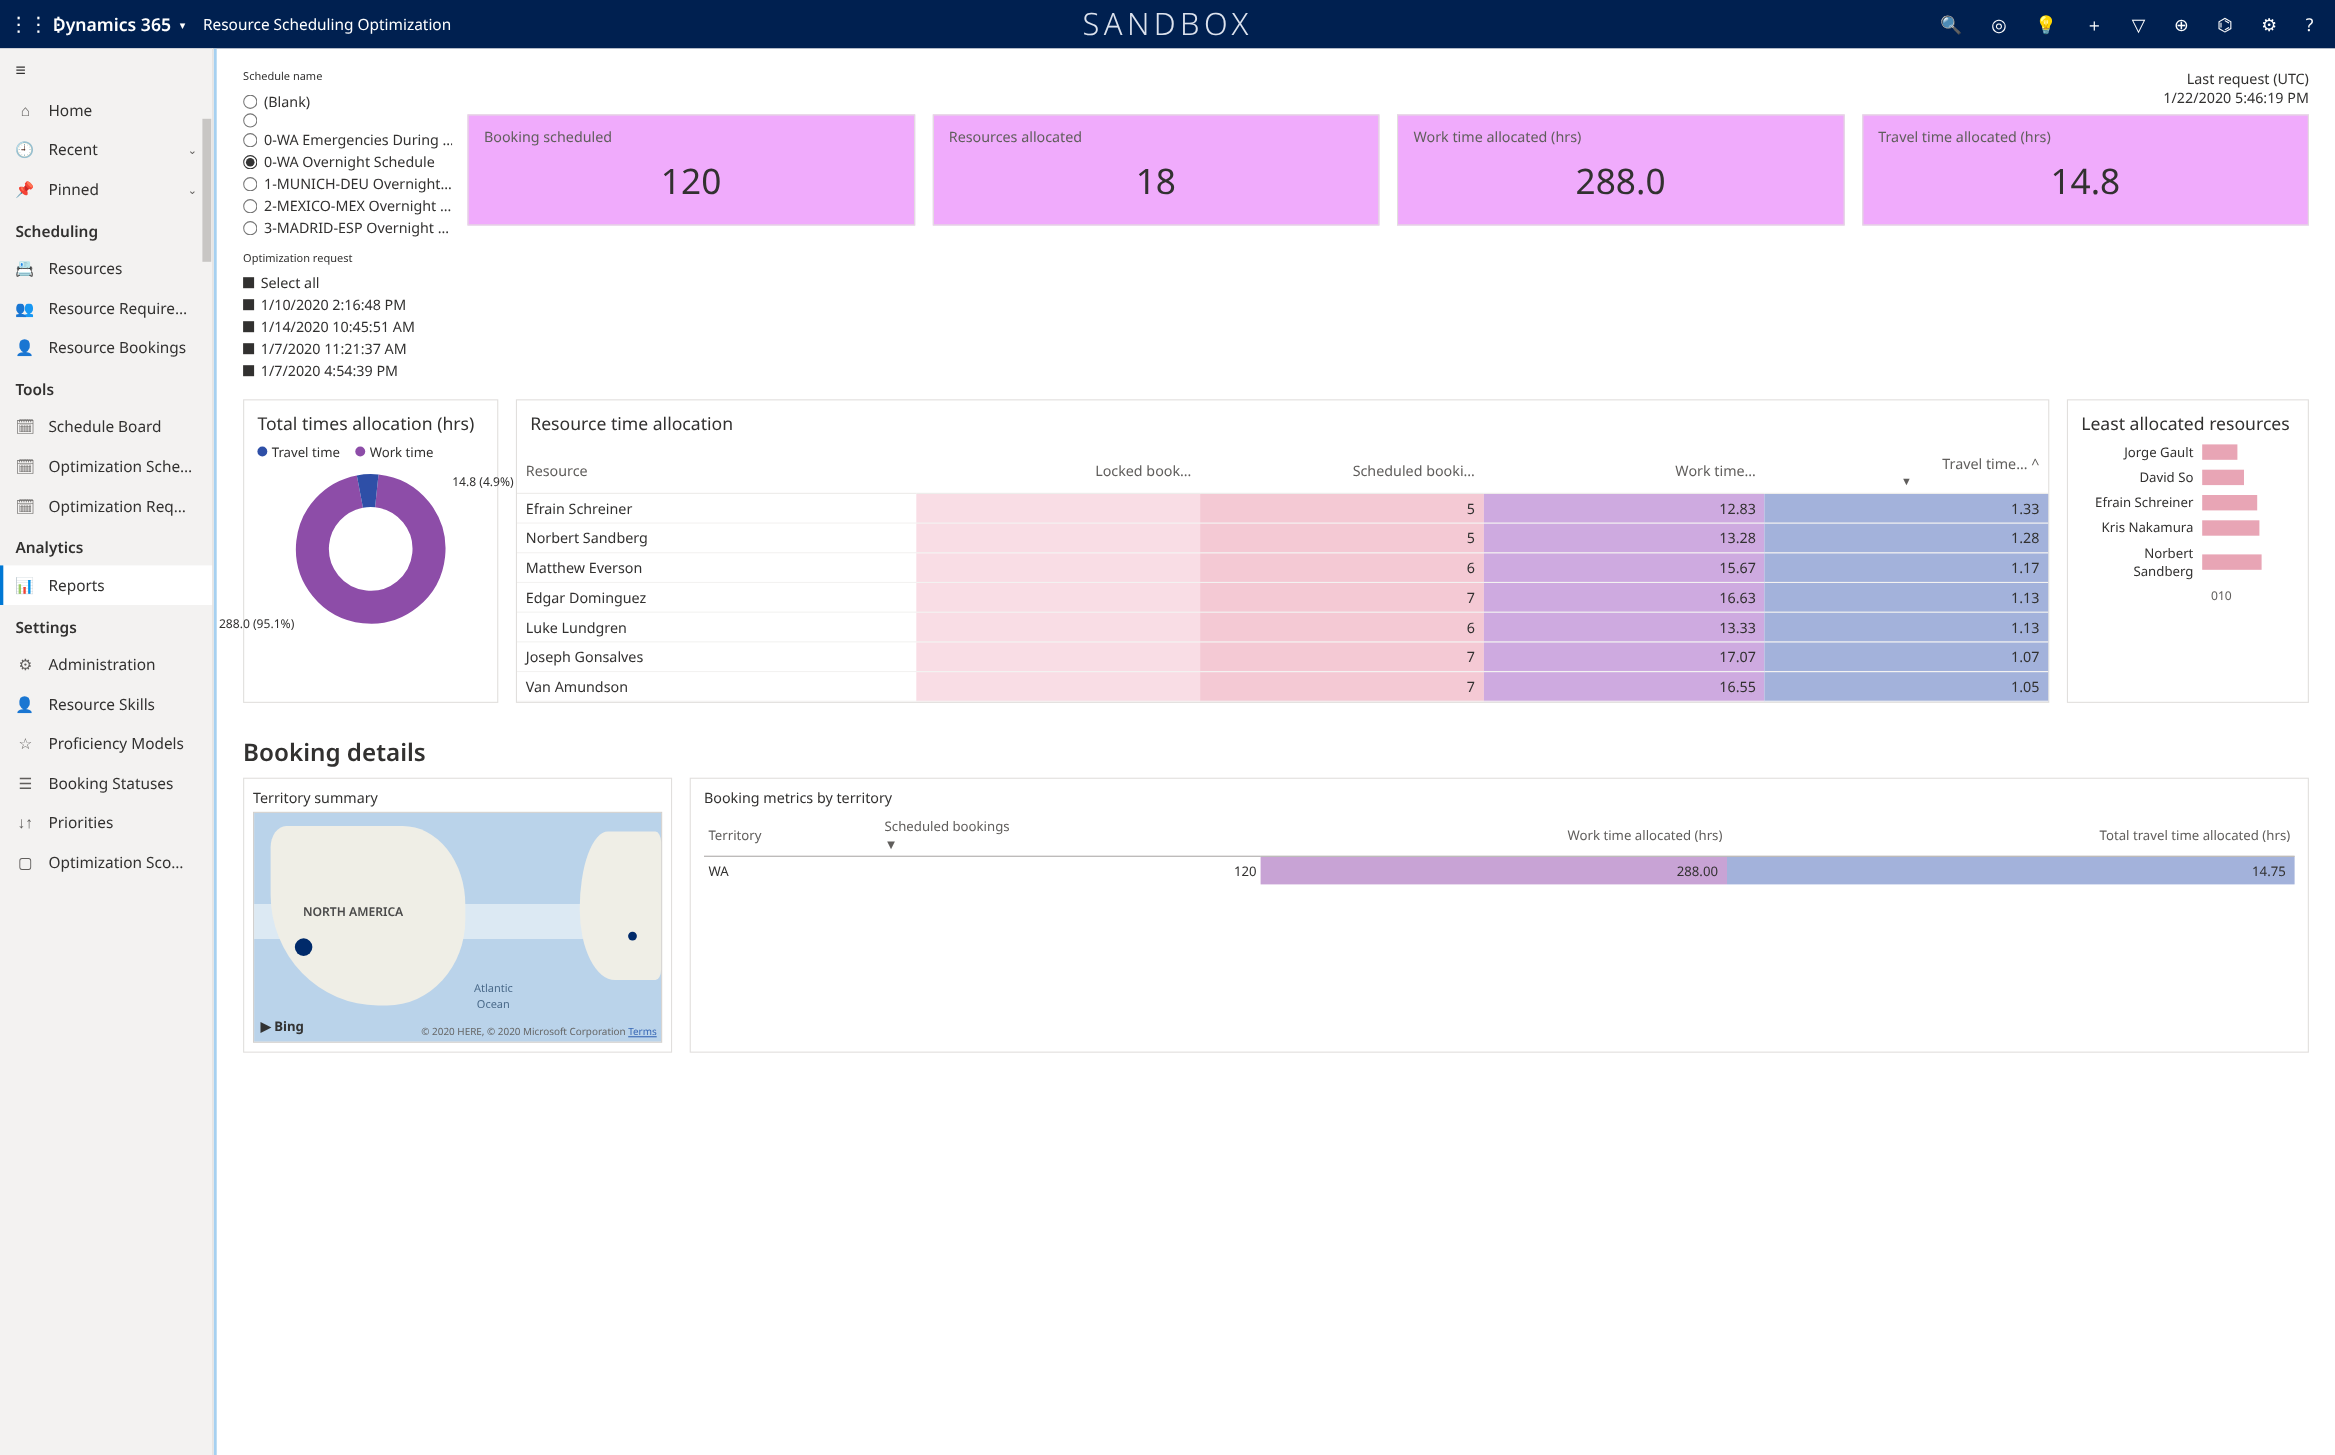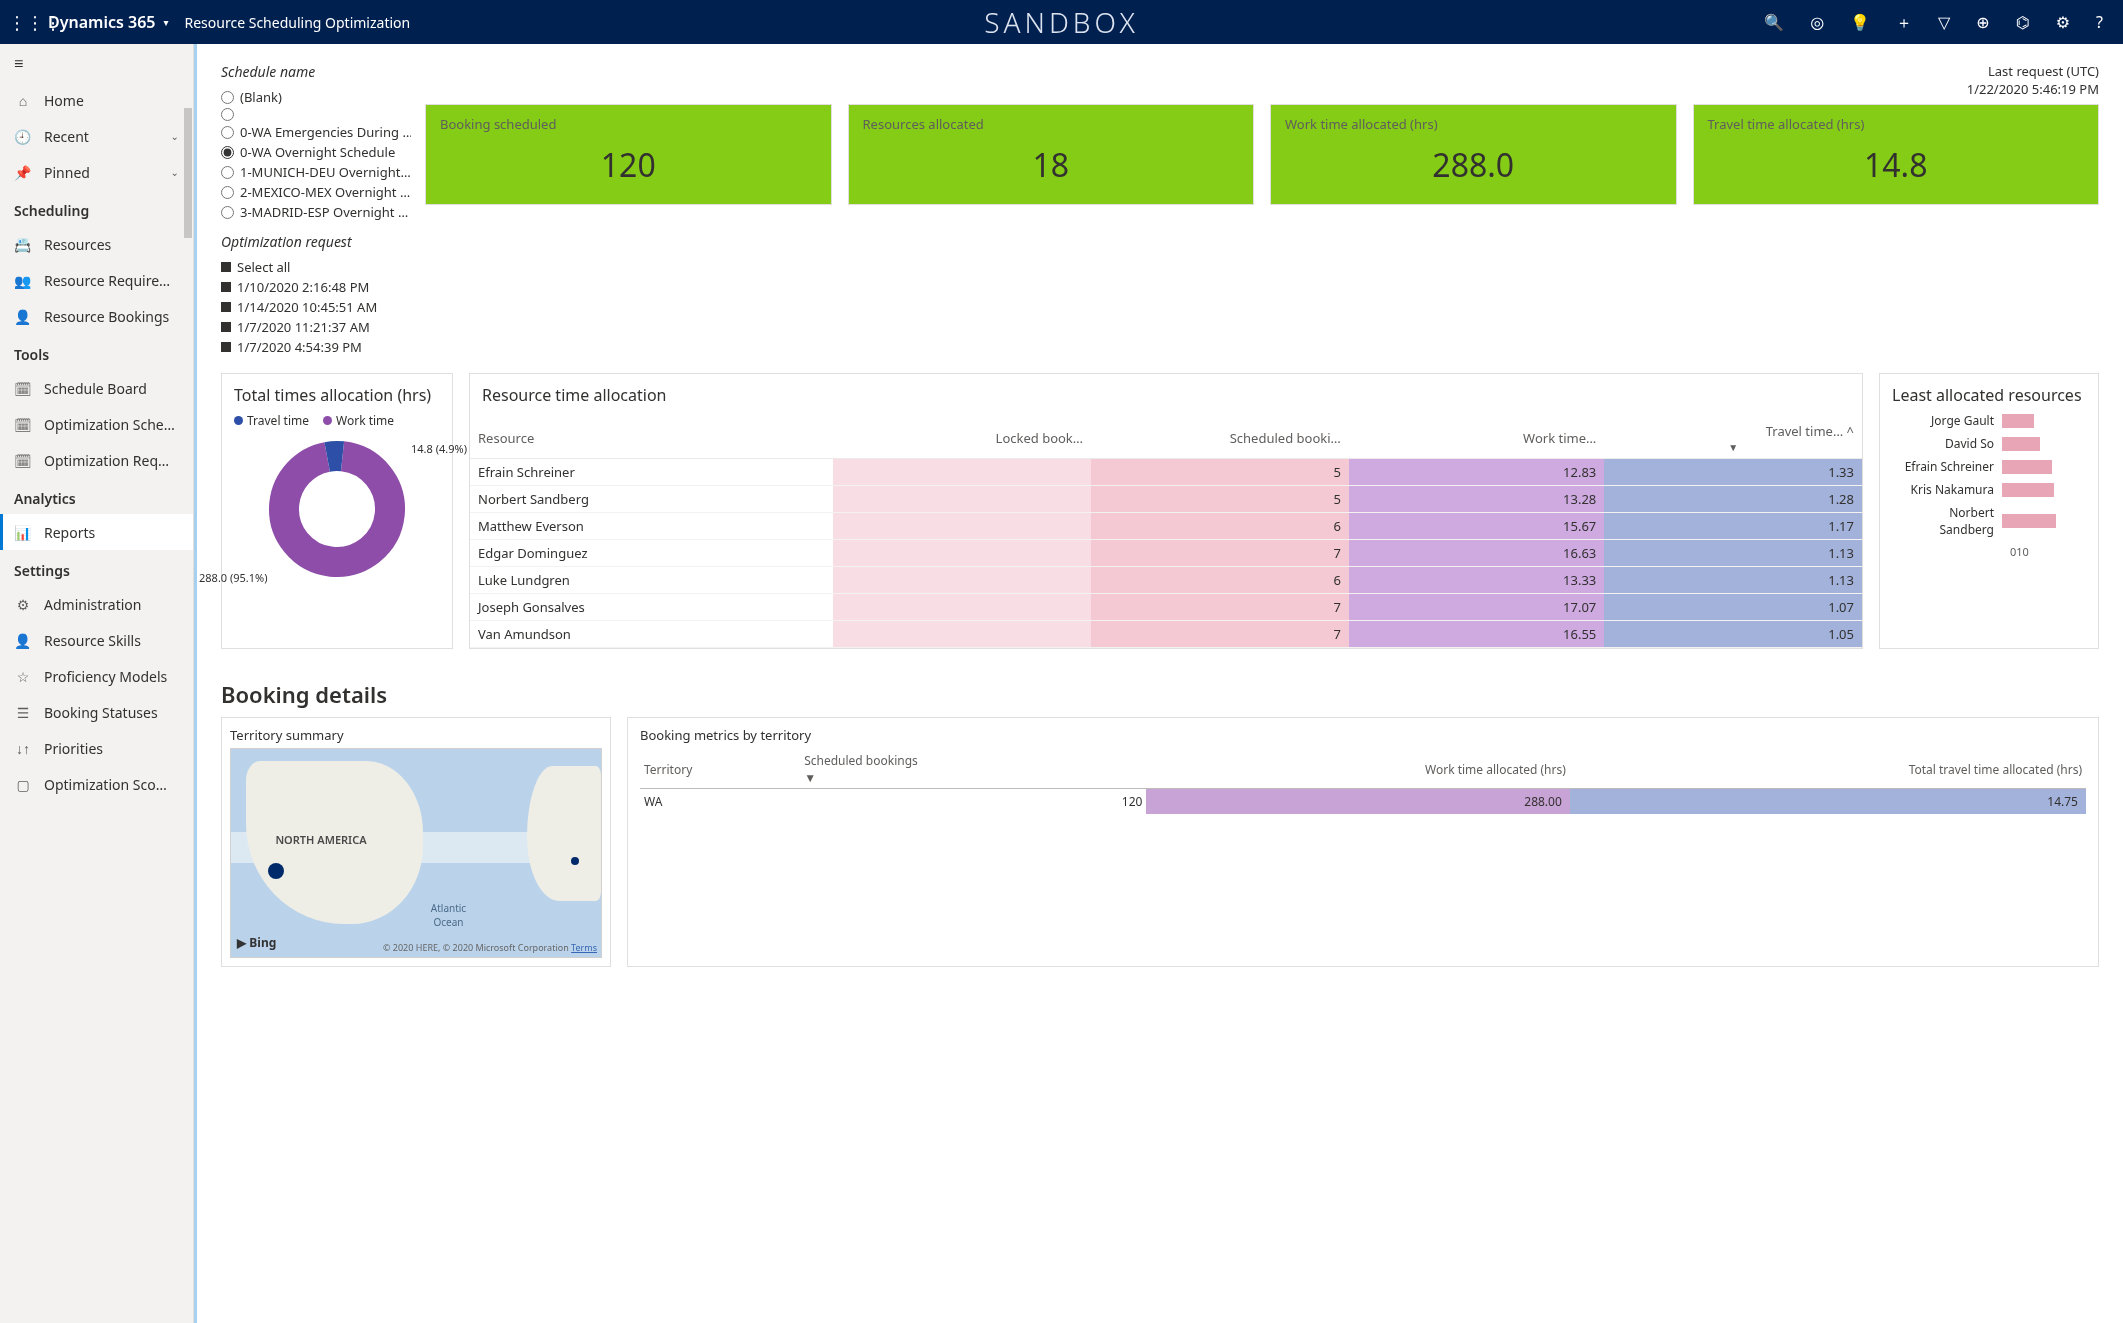--- a/index.html
+++ b/index.html
@@ -29,31 +29,31 @@
 
 .main { flex:1; display:flex; flex-direction:column; overflow:auto;}
 .tabs { display:flex; background:#faf9f8; border-bottom:1px solid #e1dfdd; height:42px; align-items:stretch; padding-left:4px;}
 .tab { padding:10px 18px; font-size:14px; color:#605e5c; cursor:pointer; border-top-left-radius:2px; border-top-right-radius:2px;}
 .tab.active { background:#fff; border:1px solid #e1dfdd; border-bottom:none; color:#323130; font-weight:400;}
 .pagebody { padding:18px 24px; background:#fff; flex:1; overflow:auto; border-left:3px solid #a6d0f0;}
 
 
 .row1 { display:flex; gap:14px; align-items:flex-start;}
 .filters { width:190px; font-size:13px;}
-.filters .hdr { font-size:14px; margin-bottom:6px;font-style:italic;}
+.filters .hdr { font-size:10px; margin-bottom:6px;}
 .radio-list label { display:flex; align-items:center; gap:6px; font-size:13px; padding:1px 0; white-space:nowrap; overflow:hidden; text-overflow:ellipsis; cursor:pointer;}
 .radio-list input[type=radio]{accent-color:#333;}
 .check-list label { display:flex; align-items:center; gap:6px; font-size:13px; padding:1px 0; cursor:pointer;}
 .check-list .sq{width:10px;height:10px;background:#323130;display:inline-block;}
 
 .kpis { flex:1; display:flex; flex-direction:column;}
 .refresh { text-align:right; font-size:13px; color:#323130; margin-bottom:6px;}
 .refresh .stamp{font-size:13px;}
 .kpi-row { display:flex; gap:16px; }
-.kpi { flex:1; border:1px solid #e1dfdd; background:#84cc16; padding:10px 14px 18px; }
+.kpi { flex:1; border:1px solid #e1dfdd; background:#f0abfc; padding:10px 14px 18px; }
 .kpi .lbl{ font-size:13px; color:#605e5c;}
 .kpi .val{ font-size:32px; text-align:center; margin-top:10px;}
 
 
 .row2 { display:flex; gap:16px; margin-top:16px;}
 .card { border:1px solid #e1dfdd; background:#fff; padding:10px 12px 14px; }
 .card .ttl{ font-size:16px; color:#323130; margin-bottom:6px;}
 .donut-card{ width:232px;}
 .legend{ font-size:12px; display:flex; gap:14px; margin-bottom:4px;}
 .legend span{display:flex;align-items:center;gap:4px;}

